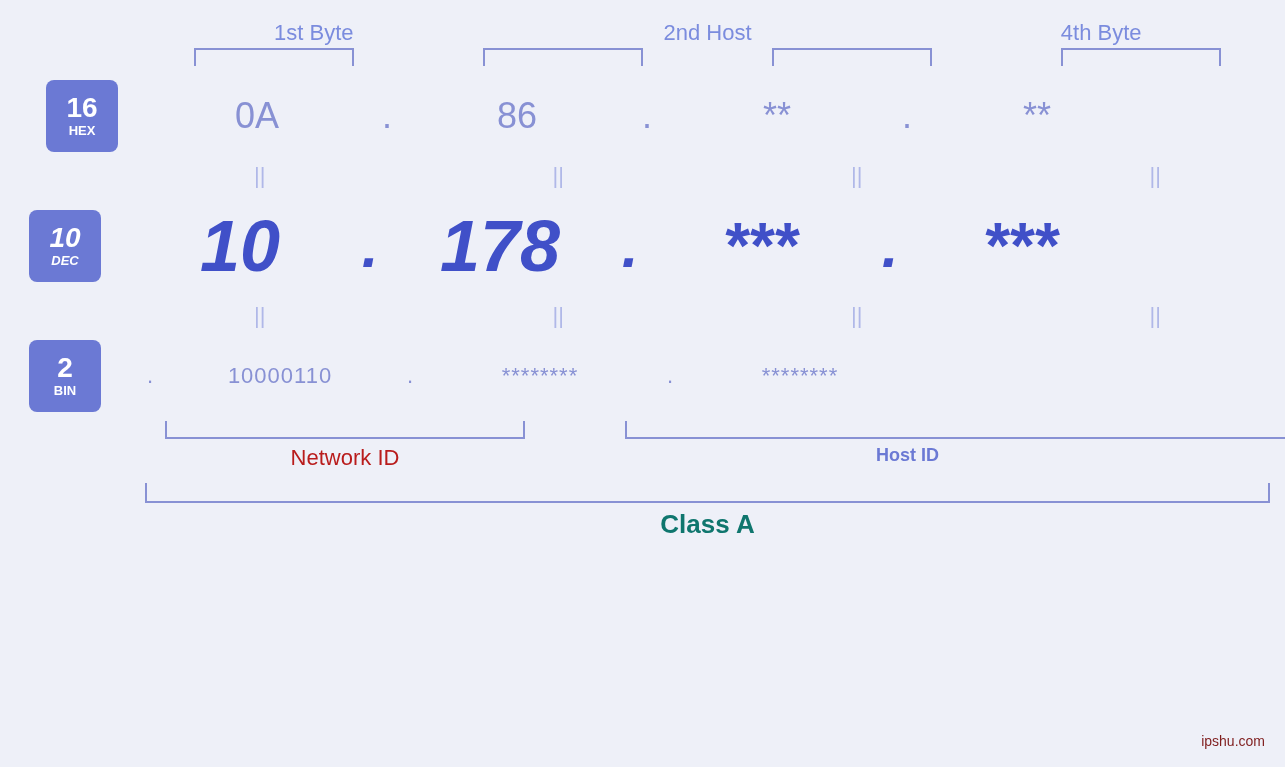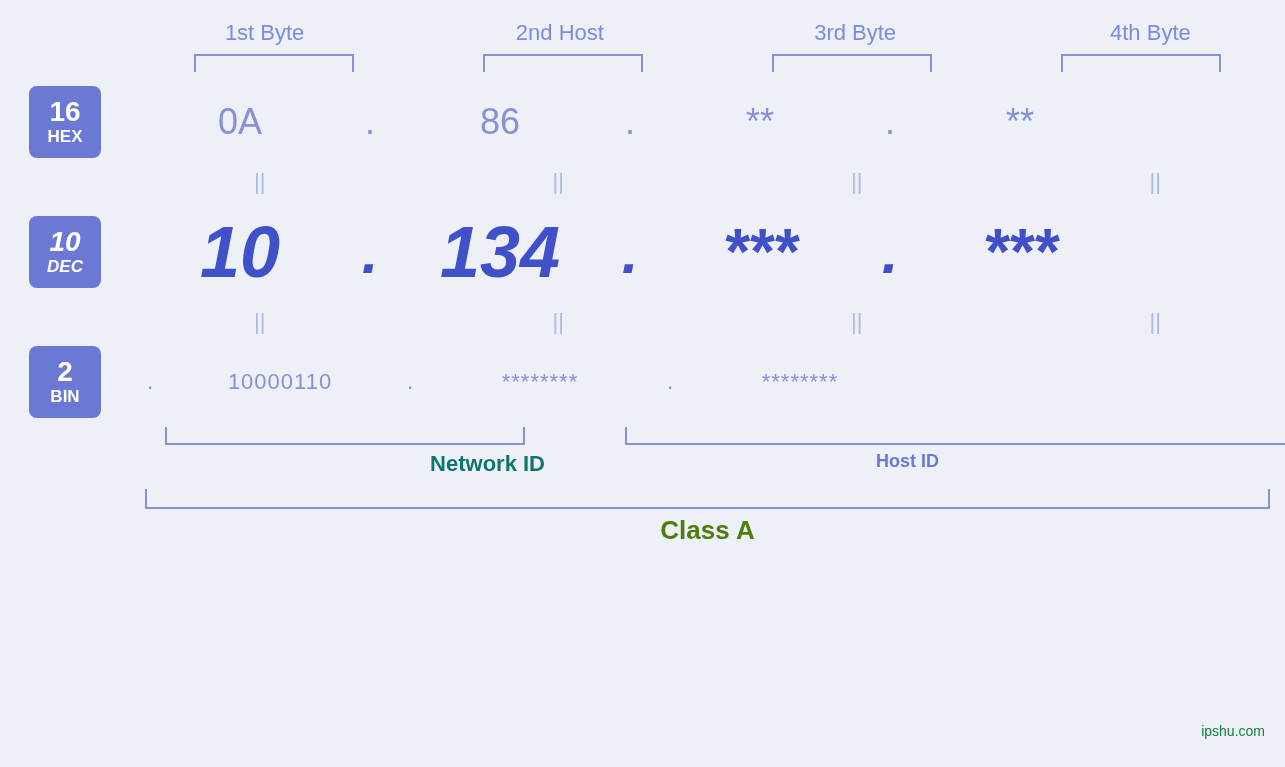--- a/index.html
+++ b/index.html
@@ -21,21 +21,21 @@
       align-items: center;
       padding: 20px 0 0 0;
     }
 
     
     .byte-headers {
       display: flex;
       margin-left: 130px;
       width: calc(100% - 130px);
       justify-content: space-around;
-      margin-bottom: 8px;
+      margin-bottom: 2px;
       gap: 26px;
     }
 
     .byte-header {
       color: #7b8cde;
       font-size: 22px;
       font-weight: 400;
       text-align: center;
       width: 220px;
     }
@@ -90,21 +90,21 @@
       justify-content: center;
       font-weight: bold;
     }
 
     .base-num {
       font-size: 28px;
       line-height: 1.1;
     }
 
     .base-label {
-      font-size: 17px;
+      font-size: 13px;
       line-height: 1.1;
     }
 
     
     .values-row {
       display: flex;
       flex: 1;
       align-items: center;
     }
 
@@ -119,20 +119,21 @@
       width: 40px;
       display: flex;
       align-items: center;
       justify-content: center;
       color: #8891d4;
     }
 
     
     .hex-row {
       height: 80px;
+      padding-left: 17px;
     }
 
     .hex-value {
       color: #8891d4;
       font-size: 36px;
       font-weight: 400;
       text-align: center;
     }
 
     .hex-dot {
@@ -230,24 +231,24 @@
     }
 
     .bottom-labels-row {
       display: flex;
       width: 100%;
       margin-top: 4px;
     }
 
     .network-id-label {
       width: 400px;
-      text-align: right;
-      color: #0f766e;
+      text-align: center;
+      color: #b91c1c;
       font-size: 22px;
-      font-weight: bold;
+      font-weight: normal;
     }
 
     .host-id-label {
       flex: 1;
       text-align: center;
       color: #6b79d4;
       font-size: 18px;
       font-weight: bold;
     }
 
@@ -261,44 +262,43 @@
     .class-outer-bracket {
       width: 100%;
       height: 20px;
       border-bottom: 2px solid #8891d4;
       border-left: 2px solid #8891d4;
       border-right: 2px solid #8891d4;
     }
 
     .class-label {
       text-align: center;
-      color: #4d7c0f;
+      color: #0f766e;
       font-size: 26px;
       font-weight: bold;
       margin-top: 6px;
     }
 
     
     .watermark {
       position: absolute;
-      bottom: 28px;
+      bottom: 18px;
       right: 20px;
-      color: #15803d;
+      color: #7f1d1d;
       font-size: 14px;
     }
   </style>
 </head>
 <body>
 
 <div class="main-container">
 
   <div class="byte-headers">
     <div class="byte-header">1st Byte</div>
     <div class="byte-header">2nd Host</div>
-    <div class="byte-header">3rd Byte</div>
     <div class="byte-header">4th Byte</div>
   </div>
 
   <div class="top-brackets">
     <div class="bracket-cell">
       <div class="bracket-top"></div>
     </div>
     <div class="bracket-cell">
       <div class="bracket-top"></div>
     </div>
@@ -363,21 +363,21 @@
       </div>
     </div>
     <div class="values-row">
       <div class="byte-cell">
         <span class="dec-value">10</span>
       </div>
       <div class="separator">
         <span class="dec-dot">.</span>
       </div>
       <div class="byte-cell">
-        <span class="dec-value">134</span>
+        <span class="dec-value">178</span>
       </div>
       <div class="separator">
         <span class="dec-dot">.</span>
       </div>
       <div class="byte-cell">
         <span class="dec-value" style="font-size:64px;">***</span>
       </div>
       <div class="separator">
         <span class="dec-dot">.</span>
       </div>

